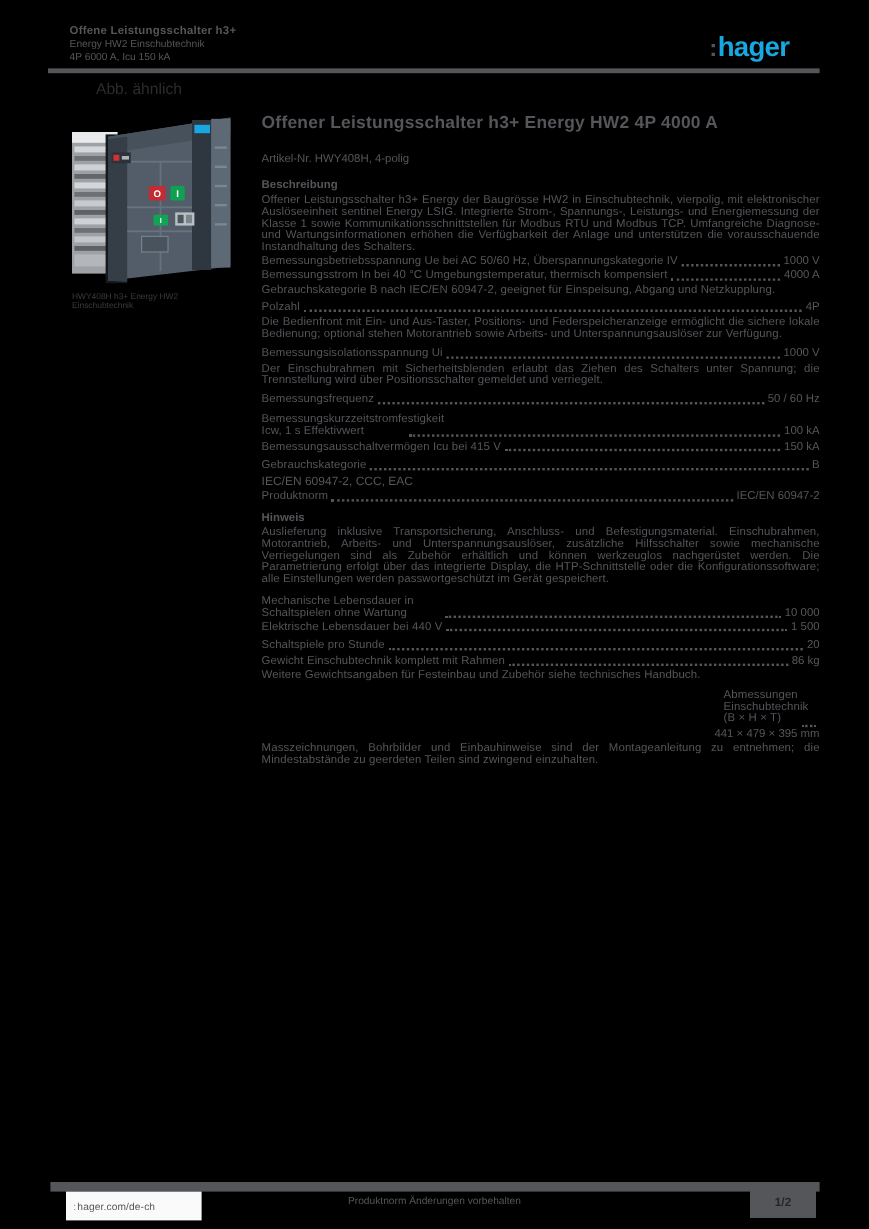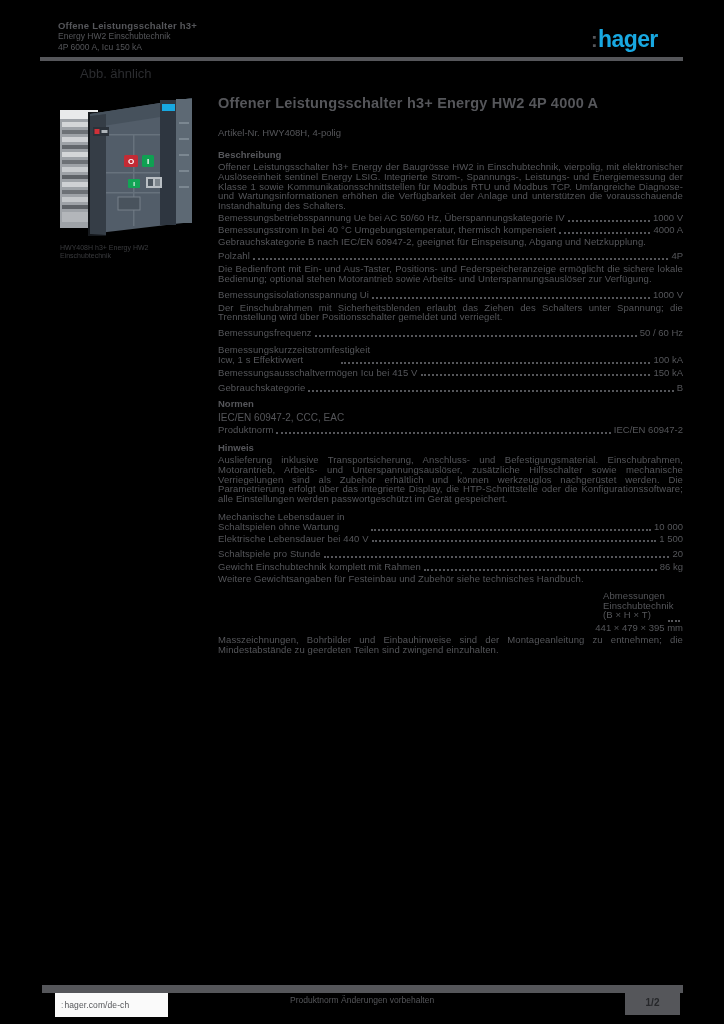--- a/index.html
+++ b/index.html
@@ -181,21 +181,20 @@
         <div class="spec-row" style="margin-top: 3px;">
           <span class="label">Bemessungsausschaltvermögen Icu bei 415 V</span>
           <span class="leader"></span>
           <span class="value">150 kA</span>
         </div>
         <div class="spec-row" style="margin-top: 6px;">
           <span class="label">Gebrauchskategorie</span>
           <span class="leader"></span>
           <span class="value">B</span>
         </div>
-        <div class="sec-heading" style="margin-top: 5px;">Normen</div>
         <div class="sub-label">IEC/EN 60947-2, CCC, EAC</div>
         <div class="spec-row" style="margin-top: 2px;">
           <span class="label">Produktnorm</span>
           <span class="leader"></span>
           <span class="value">IEC/EN 60947-2</span>
         </div>
         <div class="sec-heading" style="margin-top: 7px;">Hinweis</div>
         <p class="para">Auslieferung inklusive Transportsicherung, Anschluss- und Befestigungsmaterial. Einschubrahmen, Motorantrieb, Arbeits- und Unterspannungsauslöser, zusätzliche Hilfsschalter sowie mechanische Verriegelungen sind als Zubehör erhältlich und können werkzeuglos nachgerüstet werden. Die Parametrierung erfolgt über das integrierte Display, die HTP-Schnittstelle oder die Konfigurationssoftware; alle Einstellungen werden passwortgeschützt im Gerät gespeichert.</p>
         <div class="spec-row" style="margin-top: 8px;">
           <span class="label" style="max-width: 150px;">Mechanische Lebensdauer in Schaltspielen ohne Wartung</span>

